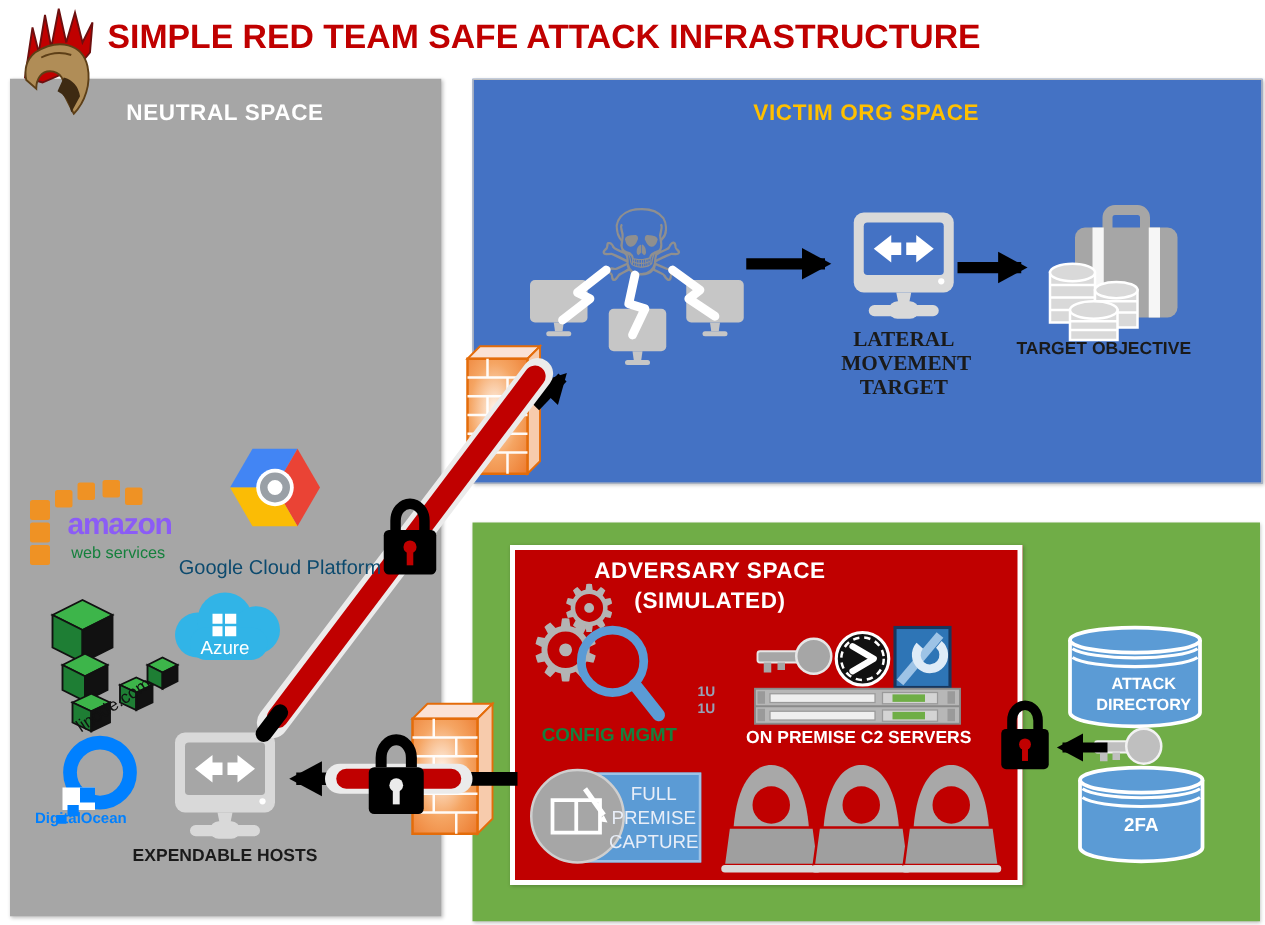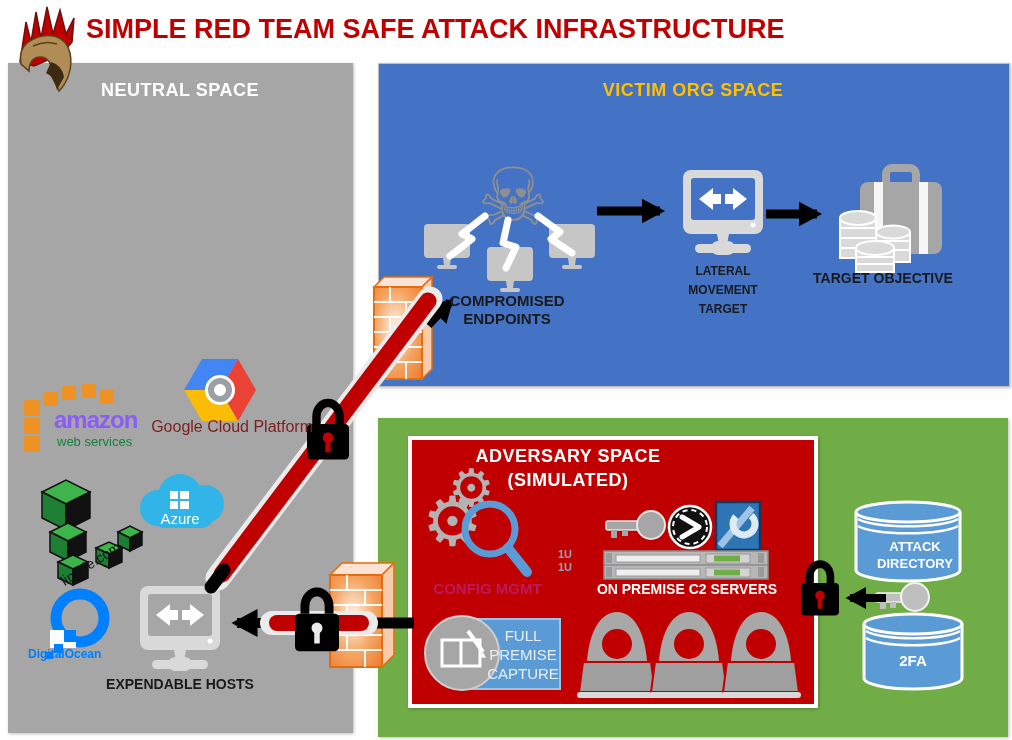--- a/index.html
+++ b/index.html
@@ -311,33 +311,32 @@
   <div class="glyph" style="left:448px;top:462px;font-size:52px;color:#b3b3b3;">⚙</div>
   <div class="glyph" style="left:422px;top:488px;font-size:68px;color:#b3b3b3;">⚙</div>
 
   <div class="lbl" style="left:86px;top:14px;font-size:27px;color:#c00000;white-space:nowrap;">SIMPLE RED TEAM SAFE ATTACK INFRASTRUCTURE</div>
 
   <div class="lbl ctr" style="left:80px;top:80px;width:200px;font-size:18px;color:#fff;letter-spacing:.5px;">NEUTRAL SPACE</div>
   <div class="lbl ctr" style="left:543px;top:80px;width:300px;font-size:18px;color:#ffc000;letter-spacing:.5px;">VICTIM ORG SPACE</div>
 
   <div class="lbl" style="left:54px;top:406px;font-size:24px;color:#8b5cf6;letter-spacing:-1px;text-transform:lowercase;">amazon</div>
   <div style="position:absolute;left:57px;top:434px;font-size:13px;color:#15803d;z-index:6;font-family:'Liberation Sans',sans-serif;">web services</div>
-  <div style="position:absolute;left:143px;top:418px;width:170px;text-align:right;font-size:16px;color:#7f1d1d;z-index:6;font-family:'Liberation Sans',sans-serif;white-space:nowrap;">Google Cloud Platform</div>
+  <div style="position:absolute;left:143px;top:446px;width:170px;text-align:left;font-size:16px;color:#0c4a6e;z-index:6;font-family:'Liberation Sans',sans-serif;white-space:nowrap;">Google Cloud Platform</div>
   <div style="position:absolute;left:62px;top:574px;font-size:14px;color:#111;z-index:6;transform:rotate(-33deg);transform-origin:left center;font-family:'Liberation Sans',sans-serif;">linode.com</div>
   <div class="lbl ctr" style="left:150px;top:510px;width:60px;font-size:15px;color:#fff;font-weight:normal;">Azure</div>
   <div class="lbl" style="left:28px;top:647px;font-size:12px;color:#0080ff;">DigitalOcean</div>
   <div class="lbl ctr" style="left:105px;top:676px;width:150px;font-size:14px;color:#1a1a1a;white-space:nowrap;">EXPENDABLE HOSTS</div>
 
-  <div class="lbl ctr" style="left:432px;top:292px;width:150px;font-size:15px;line-height:18px;color:#1a1a1a;">COMPROMISED ENDPOINTS</div>
-  <div class="lbl ctr" style="left:673px;top:262px;width:100px;font-size:12px;line-height:19px;color:#1a1a1a;">LATERAL MOVEMENT TARGET</div>
+  <div class="lbl ctr" style="left:673px;top:262px;width:100px;font-size:17px;line-height:19px;color:#1a1a1a;font-family:Liberation Serif, serif;">LATERAL MOVEMENT TARGET</div>
   <div class="lbl ctr" style="left:808px;top:270px;width:150px;font-size:14px;color:#1a1a1a;white-space:nowrap;">TARGET OBJECTIVE</div>
 
   <div class="lbl ctr" style="left:418px;top:446px;width:300px;font-size:18px;color:#fff;letter-spacing:.5px;">ADVERSARY SPACE</div>
   <div class="lbl ctr" style="left:418px;top:470px;width:300px;font-size:18px;color:#fff;letter-spacing:.5px;">(SIMULATED)</div>
-  <div class="lbl ctr" style="left:420px;top:580px;width:135px;font-size:15px;color:#be185d;white-space:nowrap;">CONFIG MGMT</div>
+  <div class="lbl ctr" style="left:420px;top:580px;width:135px;font-size:15px;color:#15803d;white-space:nowrap;">CONFIG MGMT</div>
   <div class="lbl" style="left:558px;top:548px;font-size:11px;color:#95a3b8;">1U</div>
   <div class="lbl" style="left:558px;top:561px;font-size:11px;color:#95a3b8;">1U</div>
   <div class="lbl ctr" style="left:592px;top:581px;width:190px;font-size:14px;color:#fff;white-space:nowrap;">ON PREMISE C2 SERVERS</div>
   <div style="position:absolute;left:487px;top:626px;width:72px;text-align:center;font-size:15px;line-height:19px;color:#e8eef8;z-index:6;font-family:'Liberation Sans',sans-serif;">FULL PREMISE CAPTURE</div>
 
   <div class="lbl ctr" style="left:865px;top:538px;width:100px;font-size:13px;line-height:17px;color:#fff;">ATTACK DIRECTORY</div>
   <div class="lbl ctr" style="left:868px;top:652px;width:90px;font-size:15px;color:#fff;">2FA</div>
 
 </div>
 

